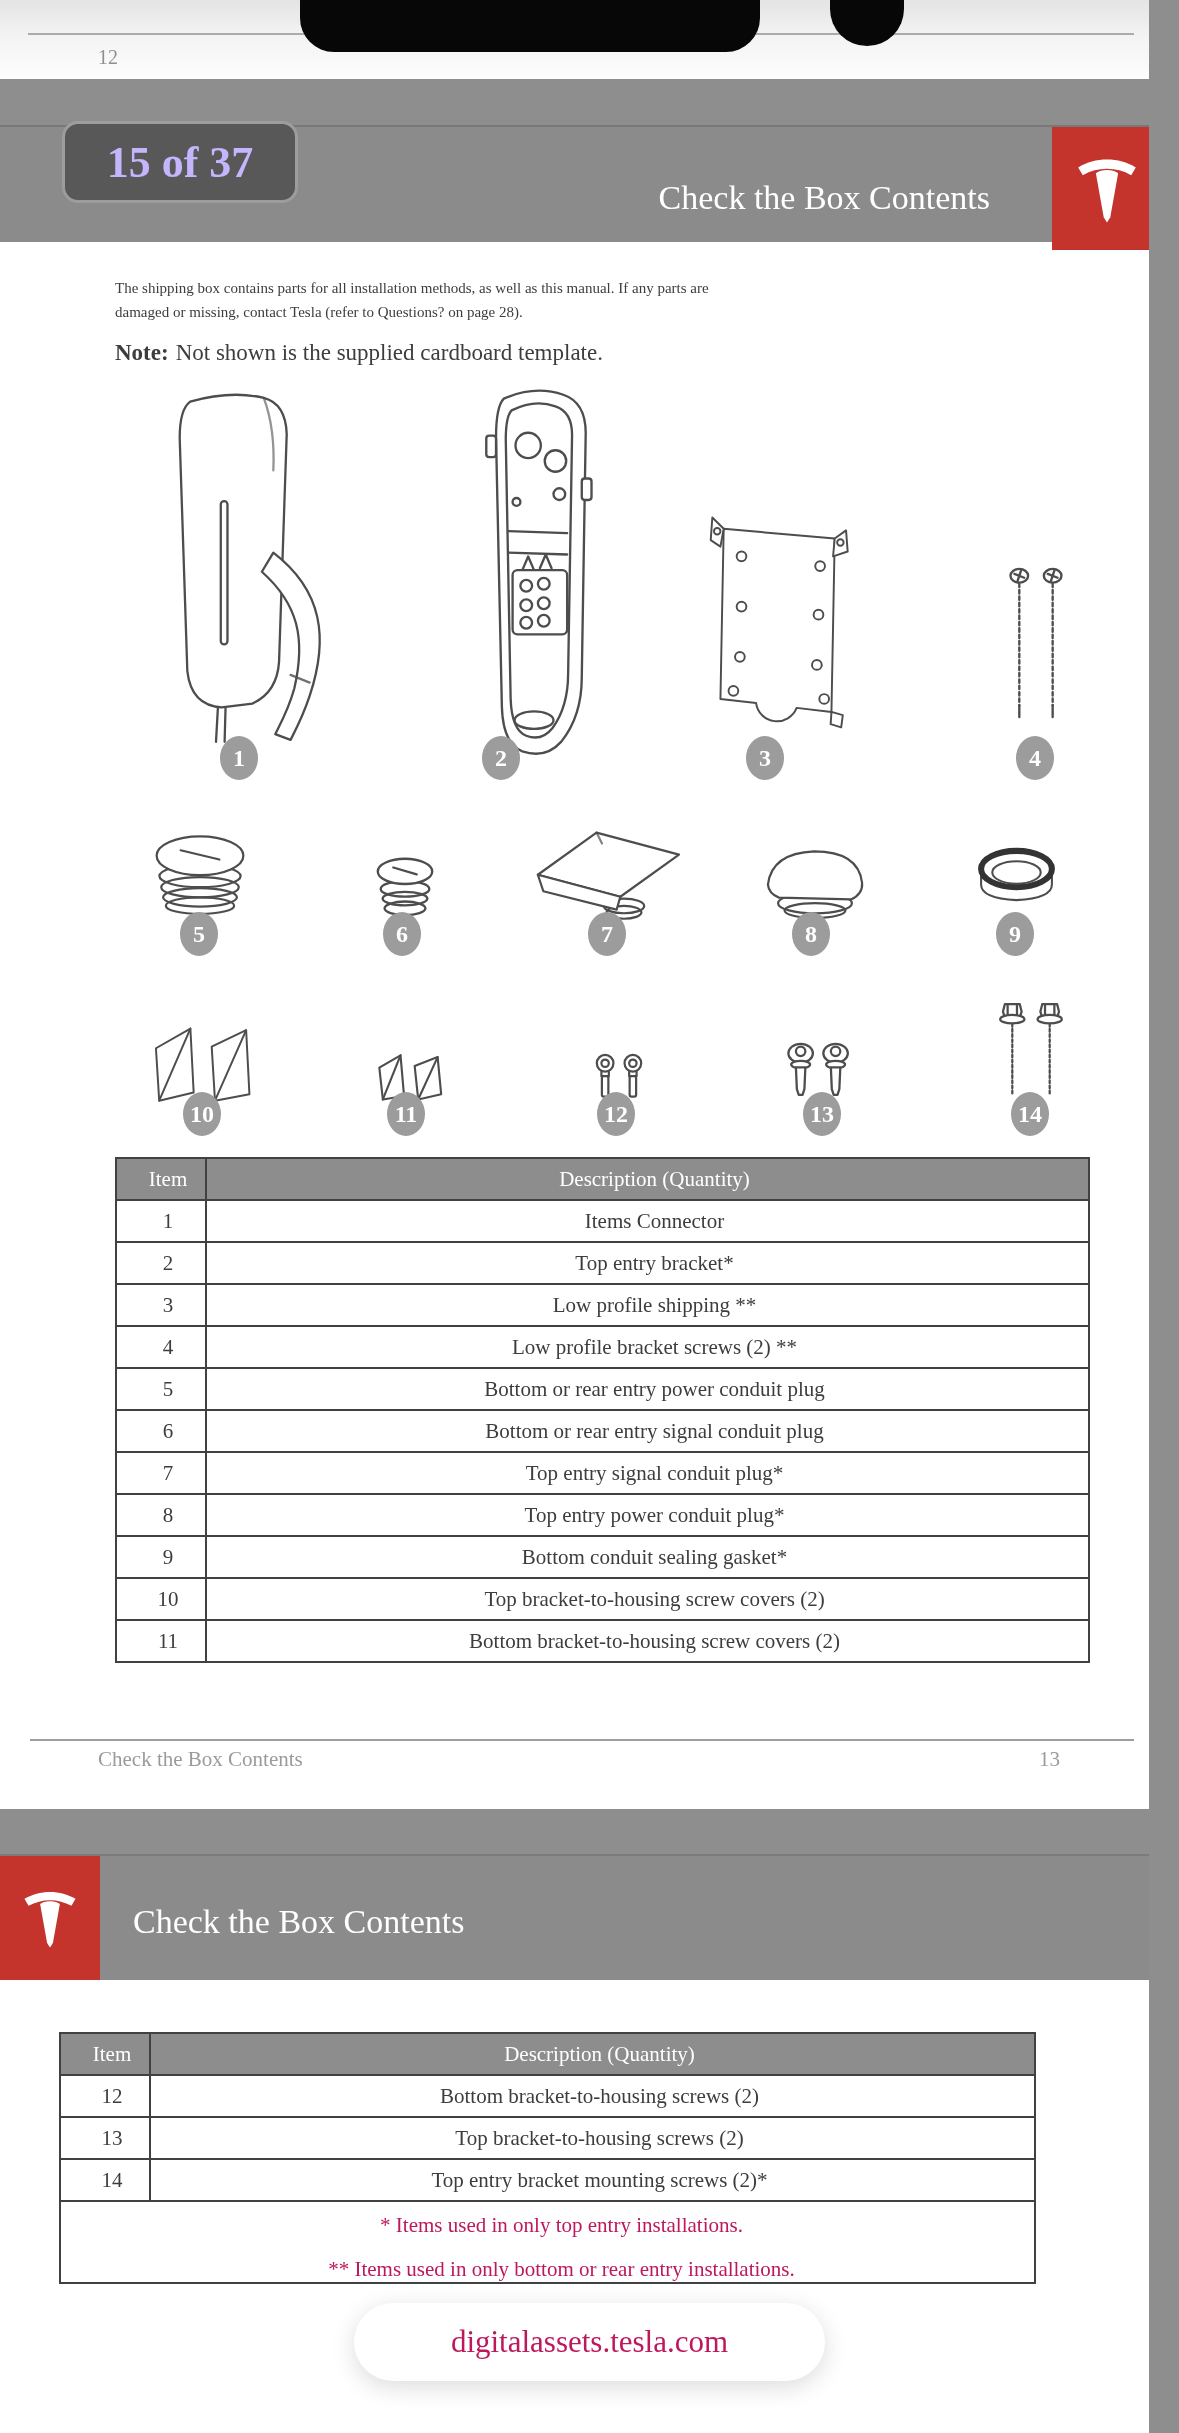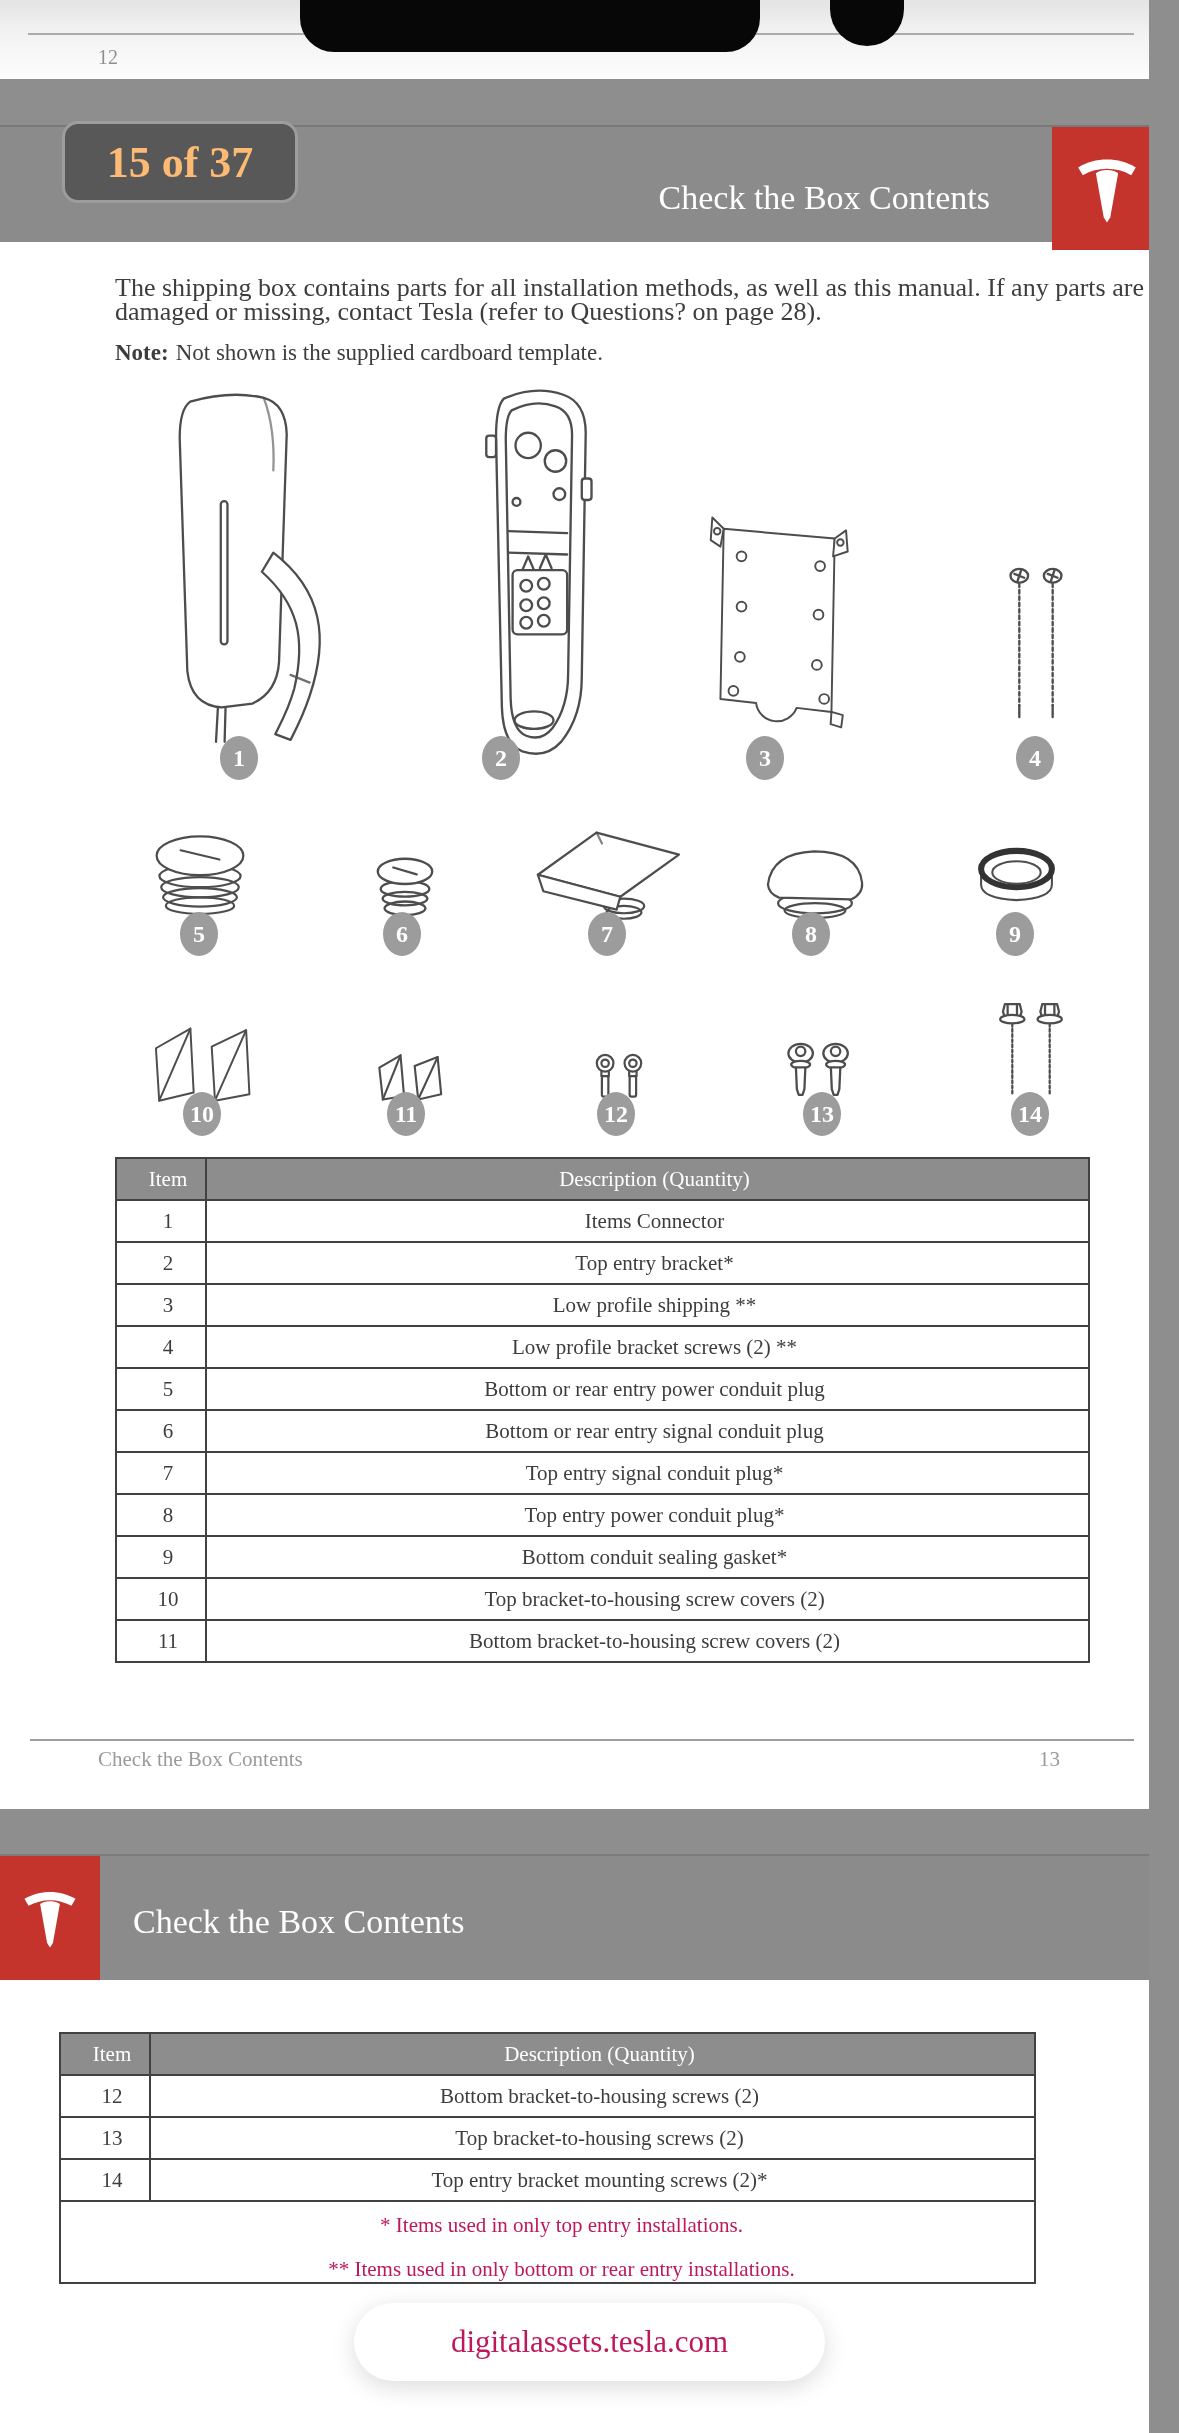--- a/index.html
+++ b/index.html
@@ -11,37 +11,37 @@
   .top-area{top:0;left:0;width:1179px;height:79px;
             background:linear-gradient(180deg,#e4e4e4 0%,#f3f3f3 45%,#fdfdfd 100%);}
   .top-line{top:33px;left:28px;width:1106px;height:2px;background:#ababab;}
   .black-pill{top:0;left:300px;width:460px;height:52px;background:#070707;border-radius:0 0 34px 34px;}
   .black-circle{top:0;left:830px;width:74px;height:46px;background:#070707;border-radius:0 0 37px 37px;}
   .prev-num{top:46px;left:98px;font-size:20px;color:#8f8f8f;}
 
   
   .band1{top:125px;left:0;width:1162px;height:117px;background:#8b8b8b;border-top:2px solid #787878;}
   .page-badge{top:121px;left:62px;width:236px;height:82px;background:#585858;border:3px solid #9d9d9d;
-              border-radius:16px;color:#fdba74;font-size:44px;font-weight:bold;
+              border-radius:16px;color:#c4b5fd;font-size:44px;font-weight:bold;
               display:flex;align-items:center;justify-content:center;box-sizing:border-box;z-index:5;}
   .title1{top:179px;right:159px;color:#fff;font-size:34px;z-index:4;}
   .red-sq1{top:127px;left:1052px;width:110px;height:123px;background:#c4342c;z-index:4;
            display:flex;align-items:center;justify-content:center;}
   .red-sq2{top:1856px;left:0;width:100px;height:124px;background:#c4342c;z-index:4;
            display:flex;align-items:center;justify-content:center;}
 
   
   .page1{top:242px;left:0;width:1162px;height:1567px;background:#ffffff;}
   .seam2{top:1854px;left:0;width:1162px;height:2px;background:#7b7b7b;}
   .band2{top:1856px;left:100px;width:1062px;height:124px;background:#8b8b8b;}
   .title2{top:1903px;left:133px;color:#fff;font-size:34px;z-index:4;}
   .page2{top:1980px;left:0;width:1162px;height:453px;background:#ffffff;}
 
   
-  .intro{top:276px;left:115px;color:#3d3d3d;font-size:26px;line-height:24px;}
+  .intro{top:276px;left:115px;color:#3d3d3d;font-size:15px;line-height:24px;}
   .intro div{white-space:nowrap;}
   .note{top:340px;left:115px;color:#3d3d3d;font-size:23px;white-space:nowrap;}
   .note .lbl{font-weight:bold;}
   .note .txt{margin-left:7px;}
 
   
   .num-badge{width:38px;height:44px;border-radius:50%;background:#9c9c9c;color:#fff;
              font-weight:bold;font-size:24px;display:flex;align-items:center;justify-content:center;}
 
   

